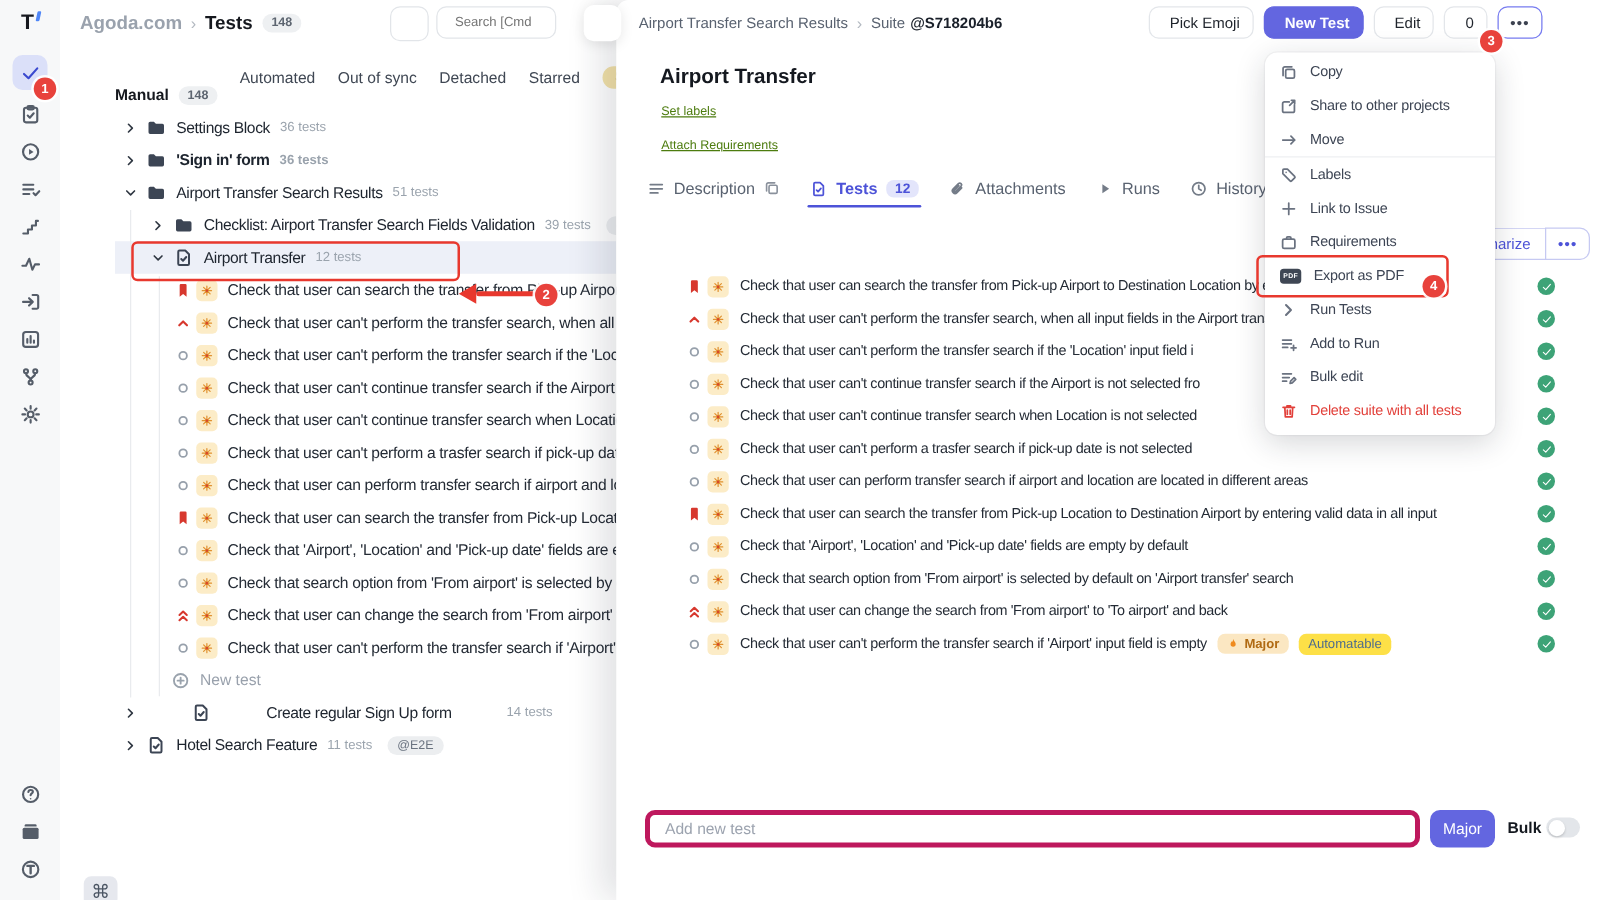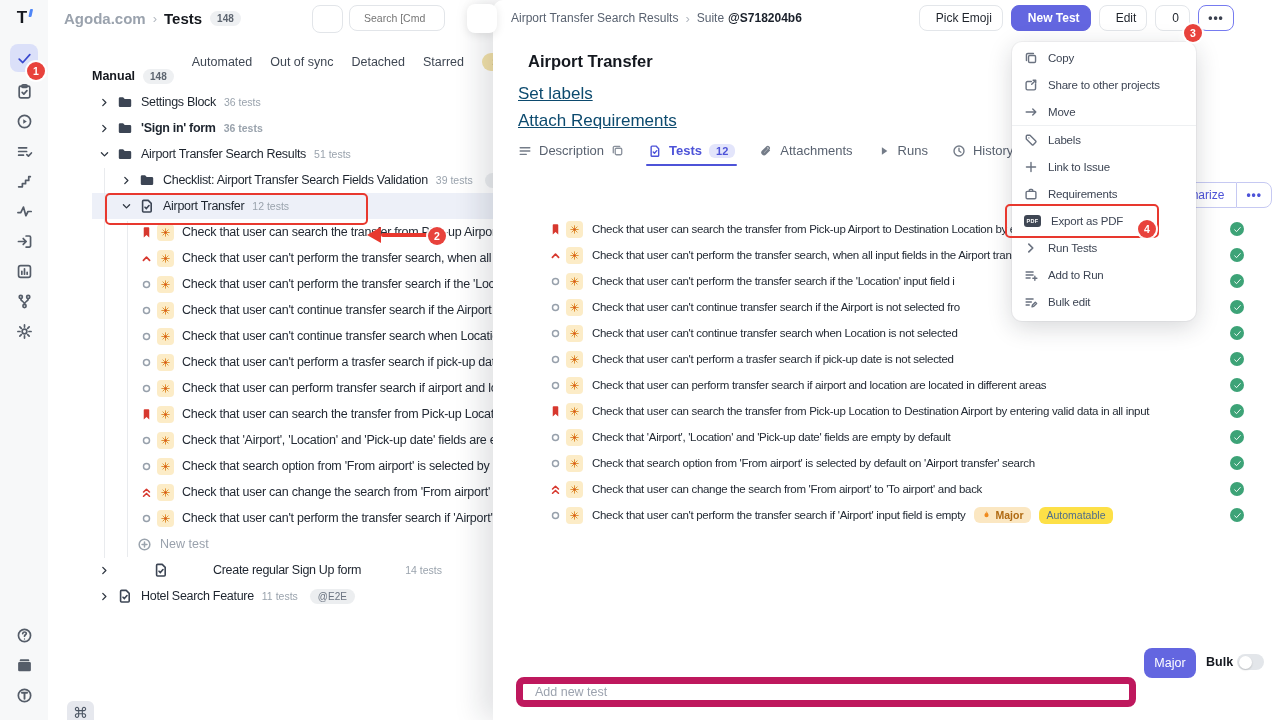--- a/index.html
+++ b/index.html
@@ -72,21 +72,21 @@
   .ov-head .sp{flex:1;}
   .b{height:26px;border:1px solid #e3e6ea;border-radius:8px;display:inline-flex;align-items:center;gap:6px;
      padding:0 10px;font-size:12px;color:#1f242c;background:#fff;margin-left:8px;cursor:pointer;white-space:nowrap;box-sizing:border-box;}
   .b.primary{background:#6366e0;border-color:#6366e0;color:#fff;font-weight:700;}
   .b.more{width:36px;justify-content:center;border:1.5px solid #767bf0;font-weight:700;letter-spacing:1px;color:#3c4250;}
   .b.bare{border:none;padding:0 4px;color:#2a313c;}
   .ov-av{position:absolute;top:49px;right:24px;color:#8b93a2;}
   .ov-title{position:absolute;top:52px;left:25px;display:flex;gap:10px;align-items:center;
             font-size:16.5px;font-weight:700;color:#14181f;}
   .ov-title .ic{color:#2b323d;}
-  .ulink{position:absolute;left:25px;font-size:17px;color:#0c4a6e;text-decoration:underline;cursor:pointer;}
+  .ulink{position:absolute;left:36px;font-size:10px;color:#4d7c0f;text-decoration:underline;cursor:pointer;}
   .ov-tabs{position:absolute;top:143px;left:25px;display:flex;align-items:center;gap:24px;font-size:13px;color:#596270;}
   .otab{display:flex;align-items:center;gap:7px;position:relative;cursor:pointer;}
   .otab .ic{color:#747c88;}
   .otab.on{color:#4d53d8;font-weight:700;}
   .otab.on .ic{color:#4d53d8;}
   .otab.on::after{content:"";position:absolute;left:-2px;right:-2px;bottom:-8px;height:2.5px;background:#4d53d8;border-radius:2px;}
   .otab .pill{background:#e3e5fb;color:#4d53d8;border-radius:6px;font-size:11px;font-weight:700;padding:1px 7px;}
   .otab .cp{color:#8a919c;}
   .sum{position:absolute;top:182px;right:8px;display:flex;z-index:5;}
   .sum .seg{border:1px solid #c6c9f2;color:#4d53d8;font-size:12px;padding:5px 12px;background:#fff;cursor:pointer;}
@@ -97,22 +97,22 @@
   .trw{height:26px;display:flex;align-items:center;padding-left:55px;position:relative;white-space:nowrap;cursor:pointer;}
   .trw .emoji{margin-right:9px;}
   .trw .ttl{font-size:11.5px;letter-spacing:-0.3px;}
   .status{position:absolute;right:36px;top:6px;width:14px;height:14px;border-radius:50%;background:#3da377;
           display:grid;place-items:center;color:#fff;}
   .rowbadges{display:flex;gap:8px;margin-left:8px;align-items:center;}
   .bMajor{display:flex;align-items:center;gap:4px;background:#fbe7c2;border-radius:6px;padding:2px 7px;
           font-size:10.5px;font-weight:700;color:#b06a12;}
   .bAuto{background:#fde047;border-radius:6px;padding:2.5px 8px;font-size:10.5px;color:#4f6d8c;}
 
-  .addtest{position:absolute;top:648px;left:23px;width:620px;height:30px;border:7px solid #be185d;border-radius:8px;
-           box-sizing:border-box;padding:0 12px;font-size:12.5px;color:#30363f;outline:none;font-family:"Liberation Sans",sans-serif;margin-top:29px;}
+  .addtest{position:absolute;top:648px;left:23px;width:620px;height:30px;border:4px solid #be185d;border-radius:8px;
+           box-sizing:border-box;padding:0 12px;font-size:12.5px;color:#30363f;outline:none;font-family:"Liberation Sans",sans-serif;}
   .addtest::placeholder{color:#9ca3af;}
   .create{position:absolute;top:648px;left:651px;width:52px;height:30px;background:#6366e0;border:none;border-radius:8px;
           color:#fff;font-size:12.5px;display:grid;place-items:center;cursor:pointer;font-family:"Liberation Sans",sans-serif;}
   .bulkl{position:absolute;top:655px;left:713px;font-size:12.5px;font-weight:700;color:#14181f;}
   .toggle{position:absolute;top:654px;left:744px;width:27px;height:16px;background:#e3e6ea;border-radius:9px;cursor:pointer;}
   .toggle .knob{position:absolute;left:1.5px;top:1.5px;width:13px;height:13px;background:#fff;border-radius:50%;
                 box-shadow:0 1px 2px rgba(0,0,0,.18);}
 
   
   .menu{position:absolute;left:1012px;top:42px;width:184px;background:#fff;border-radius:10px;
@@ -1170,20 +1170,28 @@
       </div>
       <div class="mi">
         <span class="ic s14">
           <svg viewBox="0 0 16 16" fill="none" stroke="currentColor" stroke-width="1.6" stroke-linecap="round" stroke-linejoin="round">
             <path d="M2.4 4.6h8M2.4 8h6M2.4 11.4h3.6"></path>
             <path d="M9.2 13.4l.5-2 3.2-3.2 1.5 1.5-3.2 3.2z"></path>
           </svg>
         </span>
         <span>Bulk edit</span>
       </div>
+      <div class="mi danger">
+        <span class="ic s14">
+          <svg viewBox="0 0 16 16" fill="none" stroke="currentColor" stroke-width="1.6" stroke-linecap="round" stroke-linejoin="round">
+            <path d="M2.8 4.4h10.4M6.4 4.2V3h3.2v1.2M4.4 4.6l.5 8.6h6.2l.5-8.6M6.7 7v3.8M9.3 7v3.8"></path>
+          </svg>
+        </span>
+        <span>Delete suite with all tests</span>
+      </div>
     </div>
 
   <div class="anno-box box-tree"></div>
   <div class="arr-line"></div>
   <div class="arr-head"></div>
   <div class="anno-box box-menu"></div>
   <div class="abadge" style="left:27px;top:62px;">1</div>
   <div class="abadge" style="left:428px;top:227px;">2</div>
   <div class="abadge" style="left:1184px;top:24px;">3</div>
   <div class="abadge" style="left:1138px;top:220px;">4</div>

